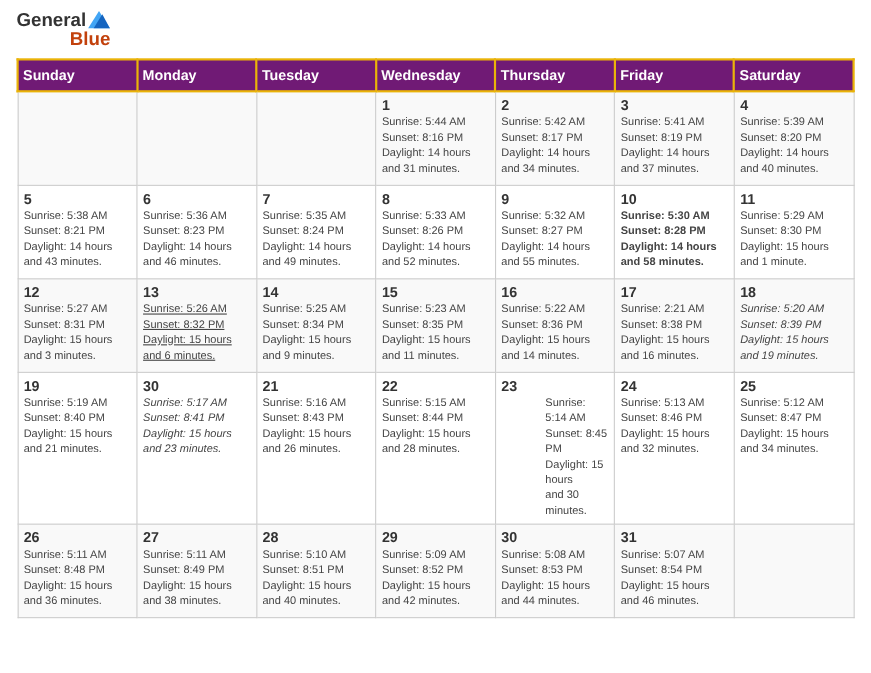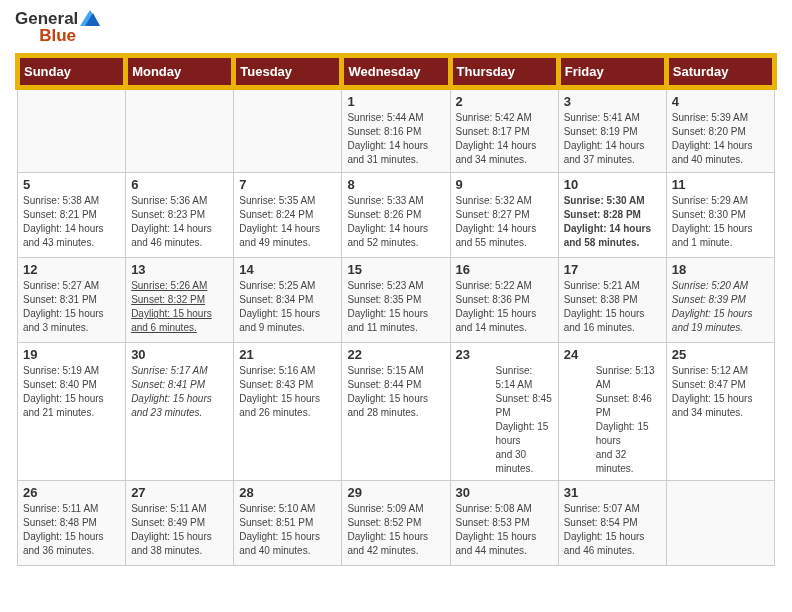--- a/index.html
+++ b/index.html
@@ -32,27 +32,27 @@
     .subtitle {
       font-size: 16px;
       color: #555;
     }
     table {
       width: 100%;
       border-collapse: collapse;
       table-layout: fixed;
     }
     thead tr th {
-      background-color: #7f1d1d;
+      background-color: #701a75;
       color: #fff;
       font-size: 13px;
       font-weight: bold;
       padding: 6px 4px;
       text-align: left;
-      border: 5px solid #eab308;
+      border: 2px solid #eab308;
     }
     tbody tr td {
       border: 1px solid #ccc;
       vertical-align: top;
       padding: 4px 5px;
       font-size: 10.5px;
       color: #333;
       background: #fff;
       height: 85px;
     }
@@ -70,21 +70,21 @@
       font-size: 10px;
       color: #444;
       line-height: 1.4;
     }
   </style>
 </head>
 <body>
 
 <div class="header">
   <div class="logo">
-  <div style="display:flex; flex-direction:column; align-items:center; line-height:1.1;">
+  <div style="display:flex; flex-direction:column; align-items:flex-end; line-height:1.1;">
     <div style="display:flex; align-items:center;">
       <span style="font-size:17px; font-weight:bold; color:#333;">General</span>
       <svg width="20" height="16" viewBox="0 0 20 16" xmlns="http://www.w3.org/2000/svg" style="margin-left:2px; margin-top:-2px;">
         <polygon points="0,16 10,0 20,16" fill="#42a5f5"></polygon>
         <polygon points="5,16 13,3 20,16" fill="#1565c0"></polygon>
       </svg>
     </div>
     <span style="font-size:17px; font-weight:bold; color:#c2410c; margin-top:-2px;">Blue</span>
   </div>
 </div>
@@ -222,21 +222,21 @@
         </td>
         <td>
           <span class="day-number">16</span>
           <div class="day-info" style="white-space: pre-line;">Sunrise: 5:22 AM
 Sunset: 8:36 PM
 Daylight: 15 hours
 and 14 minutes.</div>
         </td>
         <td>
           <span class="day-number">17</span>
-          <div class="day-info" style="white-space: pre-line;">Sunrise: 5:21 AM
+          <div class="day-info" style="white-space: pre-line;">Sunrise: 2:21 AM
 Sunset: 8:38 PM
 Daylight: 15 hours
 and 16 minutes.</div>
         </td>
         <td>
           <span class="day-number">18</span>
           <div class="day-info" style="white-space: pre-line; font-style: italic;">Sunrise: 5:20 AM
 Sunset: 8:39 PM
 Daylight: 15 hours
 and 19 minutes.</div>
@@ -273,21 +273,21 @@
         </td>
         <td>
           <span class="day-number">23</span>
           <div class="day-info" style="white-space: pre-line; margin-left: 40px;">Sunrise: 5:14 AM
 Sunset: 8:45 PM
 Daylight: 15 hours
 and 30 minutes.</div>
         </td>
         <td>
           <span class="day-number">24</span>
-          <div class="day-info" style="white-space: pre-line; margin-left: 32px;">Sunrise: 5:13 AM
+          <div class="day-info" style="white-space: pre-line;">Sunrise: 5:13 AM
 Sunset: 8:46 PM
 Daylight: 15 hours
 and 32 minutes.</div>
         </td>
         <td>
           <span class="day-number">25</span>
           <div class="day-info" style="white-space: pre-line;">Sunrise: 5:12 AM
 Sunset: 8:47 PM
 Daylight: 15 hours
 and 34 minutes.</div>

